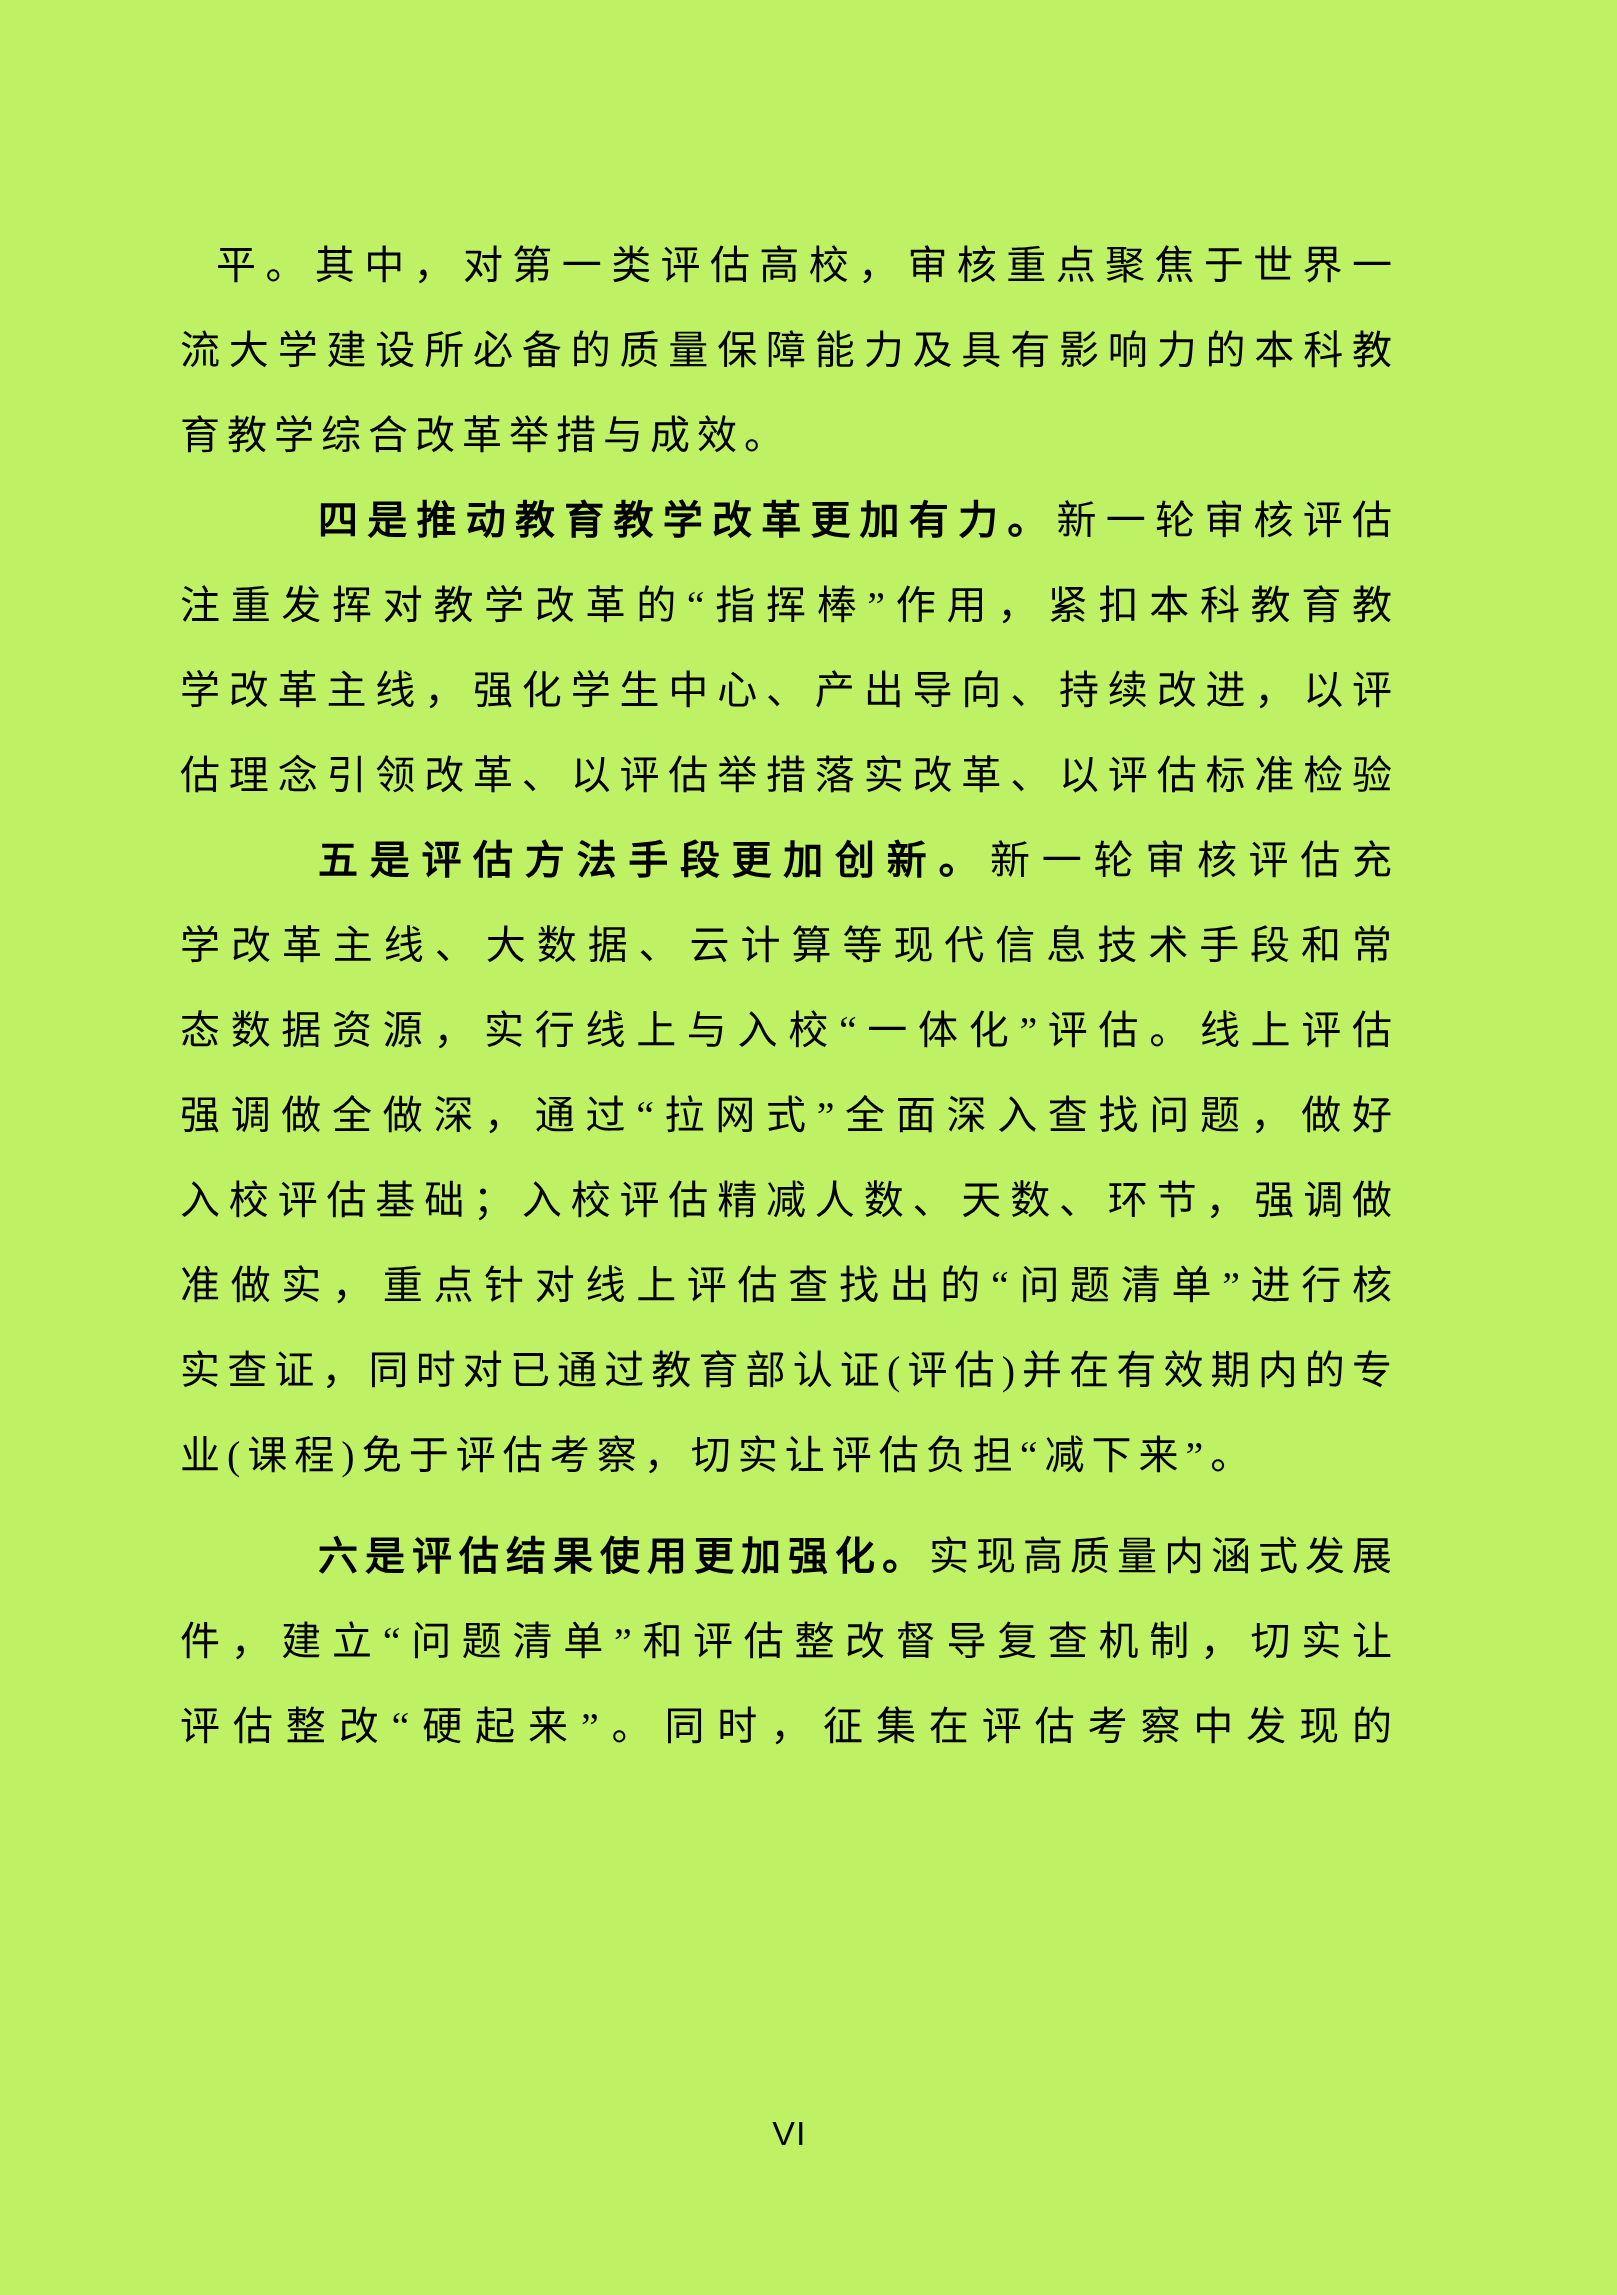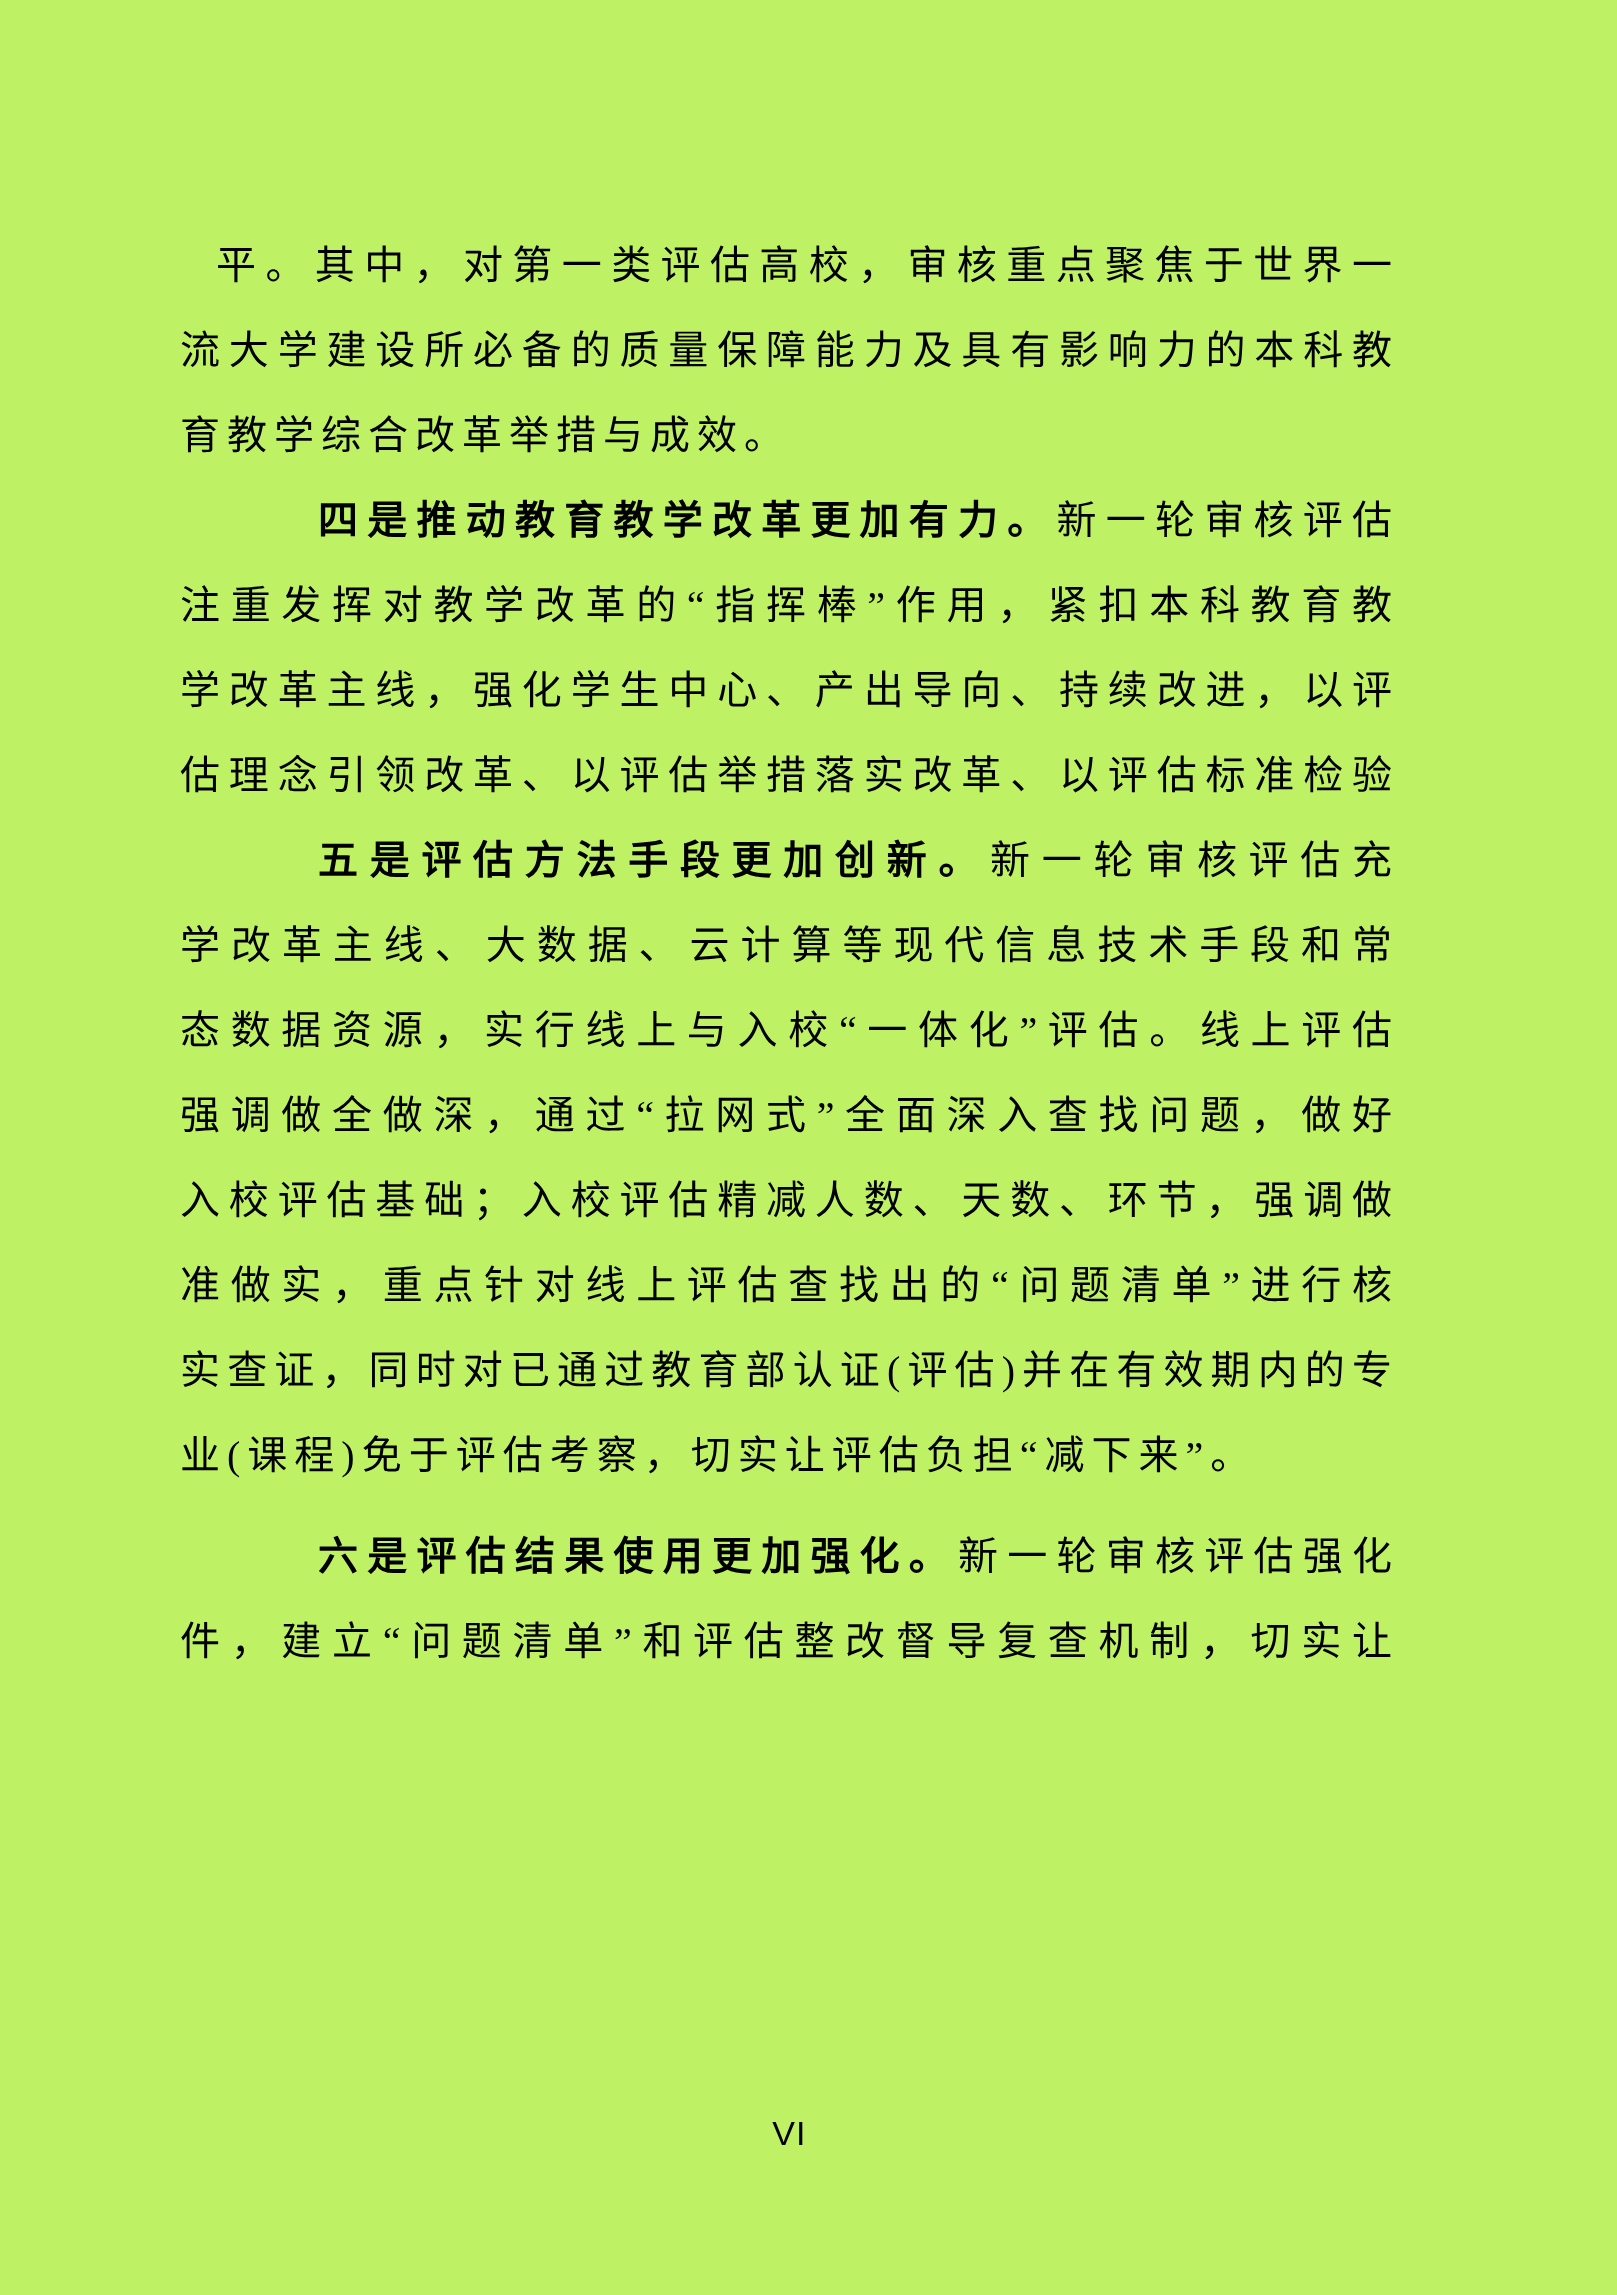--- a/index.html
+++ b/index.html
@@ -79,20 +79,21 @@
 
     <div class="line j ind"><span class="lead">五是评估方法手段更加创新。</span><span>新一轮审核评估充</span></div>
     <div class="line j"><span>学改革主线、大数据、云计算等现代信息技术手段和常</span></div>
     <div class="line j"><span>态数据资源，实行线上与入校“一体化”评估。线上评估</span></div>
     <div class="line j"><span>强调做全做深，通过“拉网式”全面深入查找问题，做好</span></div>
     <div class="line j"><span>入校评估基础；入校评估精减人数、天数、环节，强调做</span></div>
     <div class="line j"><span>准做实，重点针对线上评估查找出的“问题清单”进行核</span></div>
     <div class="line j"><span>实查证，同时对已通过教育部认证(评估)并在有效期内的专</span></div>
     <div class="line last"><span>业(课程)免于评估考察，切实让评估负担“减下来”。</span></div>
 
-    <div class="line j ind gap"><span class="lead">六是评估结果使用更加强化。</span><span>新一轮审核评估强化</span></div>
+    <div class="line j ind gap"><span class="lead">六是评估结果使用更加强化。</span><span>实现高质量内涵式发展</span></div>
     <div class="line j"><span>件，建立“问题清单”和评估整改督导复查机制，切实让</span></div>
+    <div class="line j"><span>评估整改“硬起来”。同时，征集在评估考察中发现的</span></div>
 
   </div>
 
   <div class="folio">VI</div>
 </div>
 
 
 </body></html>

